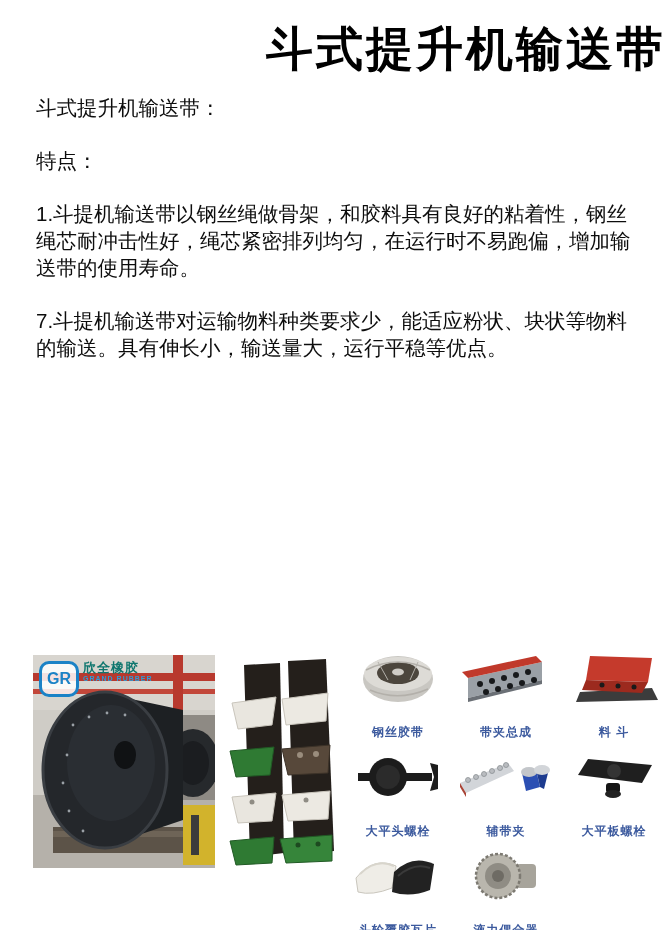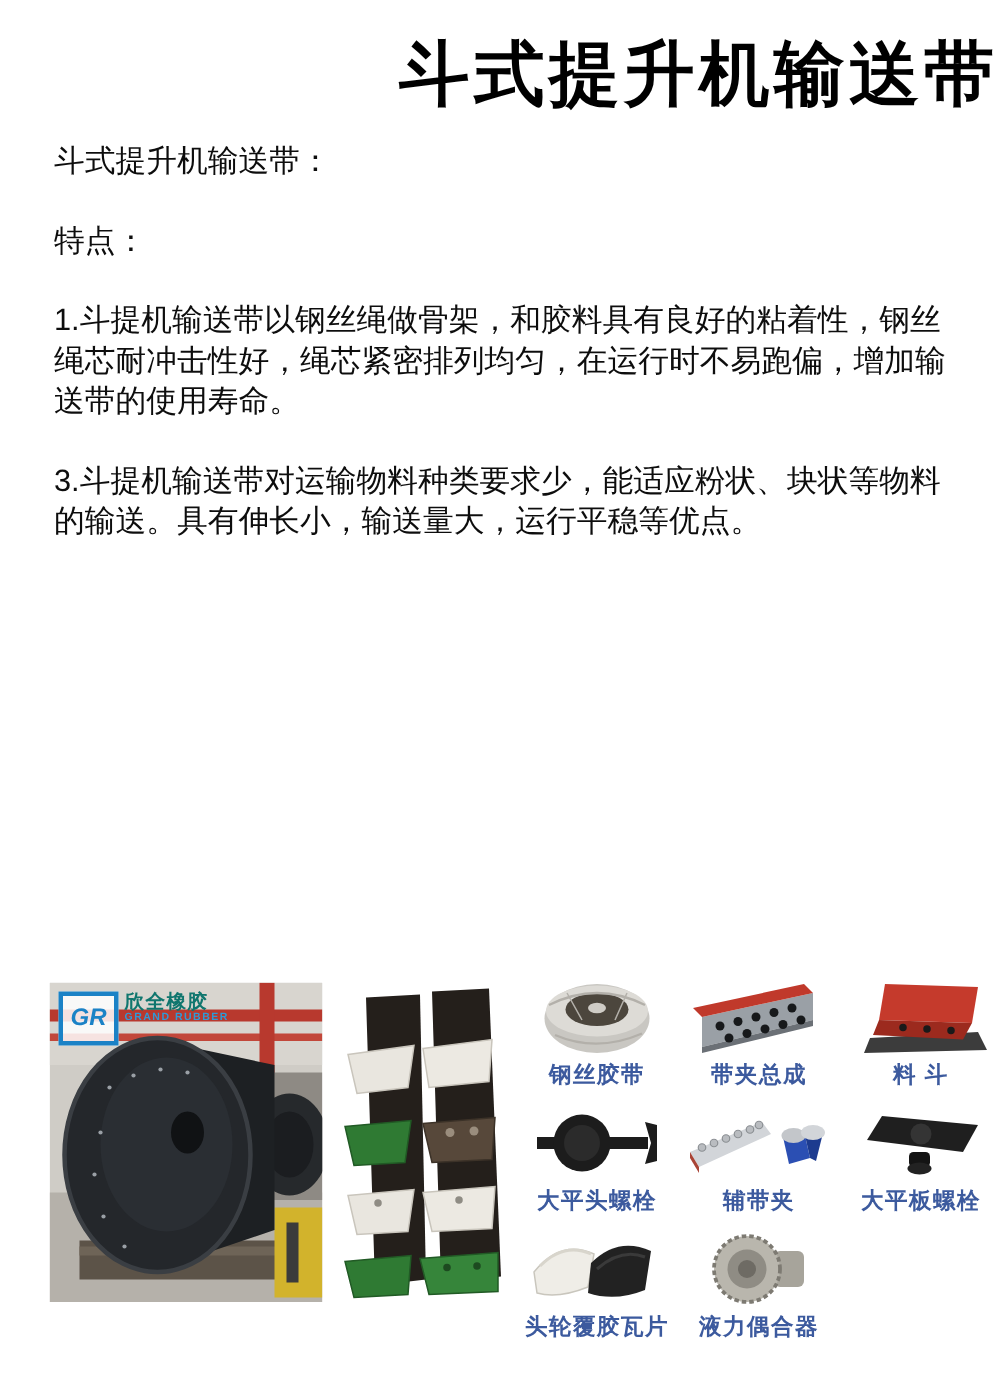--- a/index.html
+++ b/index.html
@@ -14,50 +14,50 @@
   .content{
     position:absolute;top:94px;left:36px;width:596px;
     font-size:20.5px;line-height:27px;color:#0d0d0d;
   }
   .content p{margin:0 0 26px 0;}
   
   .gallery{position:absolute;left:0;top:652px;width:666px;height:240px;}
   .photo-left{position:absolute;left:33px;top:3px;width:182px;height:213px;overflow:hidden;}
   .logo{position:absolute;left:6px;top:6px;display:flex;align-items:flex-start;gap:4px;}
   .logo-mark{
-    width:34px;height:30px;border:3px solid #1b82c6;border-radius:0;background:rgba(255,255,255,.85);
+    width:34px;height:30px;border:3px solid #1b82c6;border-radius:10px;background:rgba(255,255,255,.85);
     display:flex;align-items:center;justify-content:center;
-    font-size:16px;font-weight:bold;font-style:italic;color:#1b82c6;
+    font-size:16px;font-weight:bold;color:#1b82c6;
   }
   .logo-cn{font-size:13px;font-weight:bold;color:#0f766e;line-height:14px;letter-spacing:1px;}
   .logo-en{font-size:7px;font-weight:bold;color:#2f9ad6;letter-spacing:1px;}
   .photo-middle{position:absolute;left:222px;top:3px;width:118px;height:216px;background:#fff;}
   .grid{
     position:absolute;left:346px;top:0px;width:320px;
     display:grid;grid-template-columns:repeat(3,1fr);column-gap:4px;row-gap:10px;
   }
   .cell{margin:0;display:flex;flex-direction:column;align-items:center;}
   .thumb{width:100px;height:52px;}
   .cell figcaption{
-    margin-top:3px;font-size:15px;font-weight:bold;color:#3c5a9e;
+    margin-top:20px;font-size:12px;font-weight:bold;color:#3c5a9e;
     text-align:center;letter-spacing:1px;white-space:nowrap;
   }
 </style>
 </head>
 <body>
 
 <div class="page">
 
   <h1 class="title">斗式提升机输送带</h1>
 
   <div class="content">
     <p>斗式提升机输送带：</p>
     <p>特点：</p>
     <p>1.斗提机输送带以钢丝绳做骨架，和胶料具有良好的粘着性，钢丝绳芯耐冲击性好，绳芯紧密排列均匀，在运行时不易跑偏，增加输送带的使用寿命。</p>
-    <p>3.斗提机输送带对运输物料种类要求少，能适应粉状、块状等物料的输送。具有伸长小，输送量大，运行平稳等优点。</p>
+    <p>7.斗提机输送带对运输物料种类要求少，能适应粉状、块状等物料的输送。具有伸长小，输送量大，运行平稳等优点。</p>
   </div>
 
   <div class="gallery">
 
     <div class="photo-left">
       <svg width="182" height="213" viewBox="0 0 182 213">
         <rect x="0" y="0" width="182" height="213" fill="#cfccc6"></rect>
         <rect x="0" y="0" width="182" height="55" fill="#d8d5cf"></rect>
         <rect x="0" y="18" width="182" height="8" fill="#b8392e"></rect>
         <rect x="0" y="34" width="182" height="5" fill="#c2473a"></rect>

